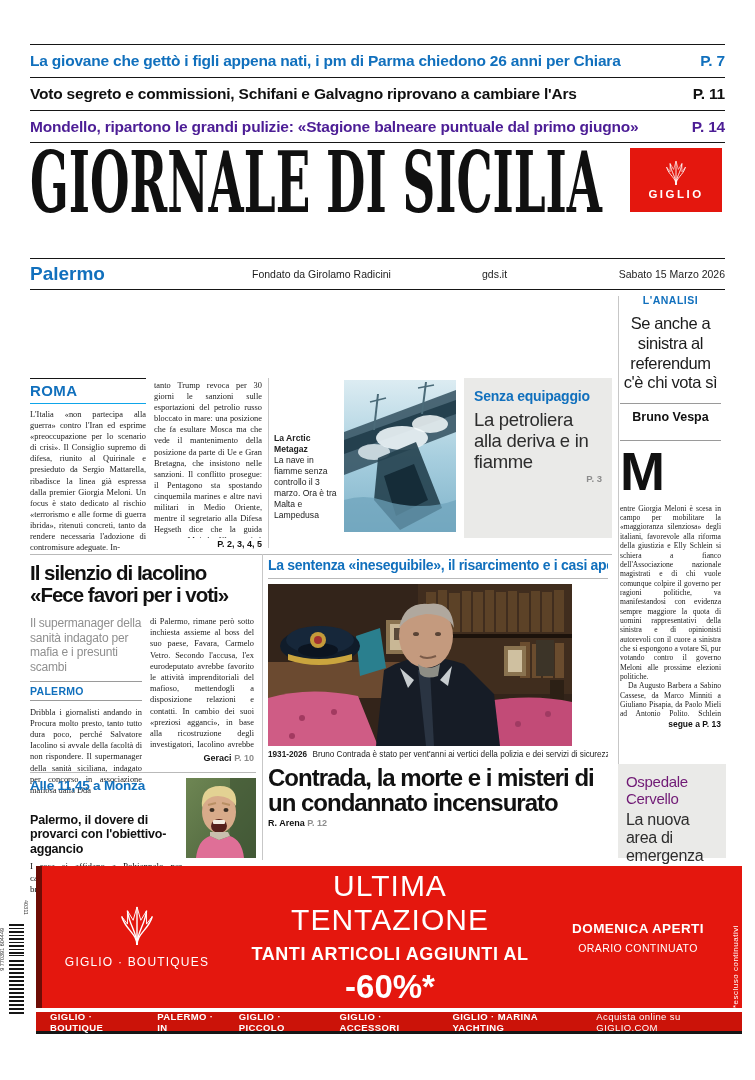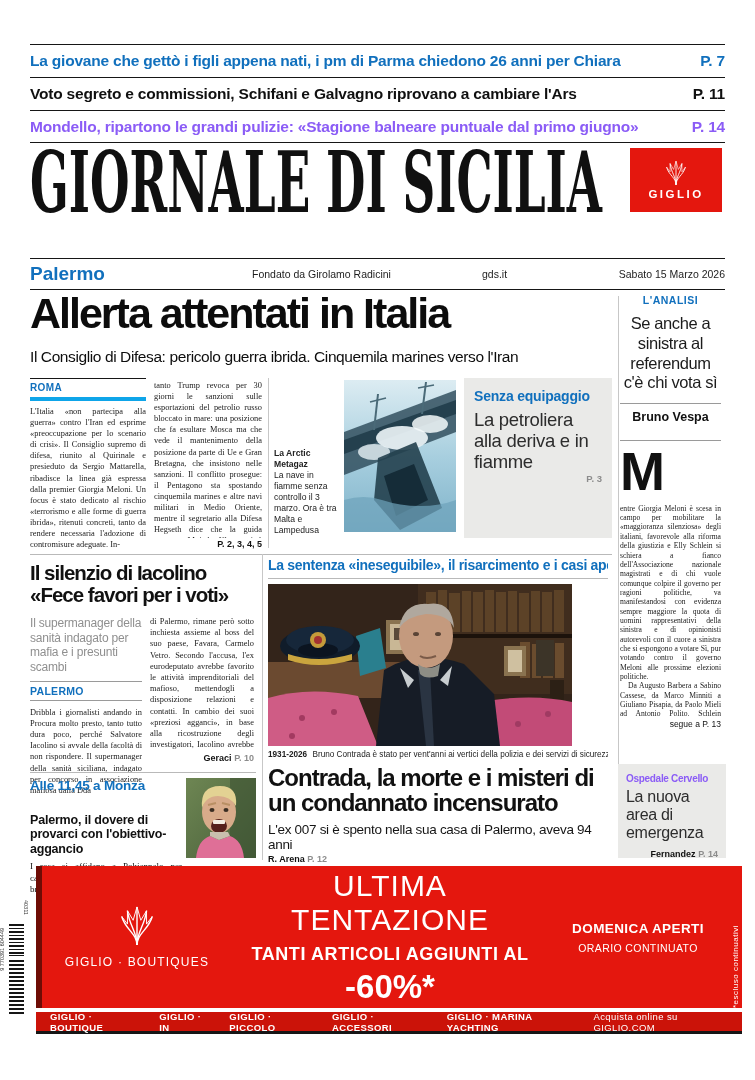--- a/index.html
+++ b/index.html
@@ -6,21 +6,21 @@
   .page{position:relative;width:755px;height:1080px;background:#fff;overflow:hidden;
         font-family:"Liberation Sans",sans-serif;color:#111;}
 
   
   #top-strips{position:absolute;left:30px;right:30px;top:44px;}
   .strip{height:33px;box-sizing:border-box;border-top:1px solid #161616;display:flex;
          align-items:center;justify-content:space-between;font-weight:bold;font-size:15.5px;letter-spacing:-0.2px;}
   .strip:last-child{border-bottom:1px solid #161616;}
   .s-blue{color:#1170bd;}
   .s-black{color:#101010;}
-  .s-gray{color:#8b5cf6;}
+  .s-gray{color:#4c1d95;}
   .strip .pg{margin-left:12px;white-space:nowrap;}
 
   
   #masthead{position:absolute;left:30px;right:30px;top:146px;height:110px;}
   #masthead-svg{position:absolute;left:0;top:0;}
   #giglio-box{position:absolute;left:600px;top:2px;width:92px;height:64px;background:#e4170e;
               display:flex;flex-direction:column;align-items:center;justify-content:center;gap:2px;}
   #giglio-box .glabel{color:#fff;font-size:11.5px;font-weight:bold;letter-spacing:2.5px;}
   #edition-info{position:absolute;right:0;top:72px;text-align:right;line-height:1.3;}
   #edition-info .anno{font-weight:bold;font-size:10px;}
@@ -38,53 +38,53 @@
   
   .vrule{position:absolute;width:1px;background:#c7c7c7;}
   .hrule{position:absolute;height:1px;background:#b9b9b9;}
 
   
   #lead{position:absolute;left:30px;top:292px;width:584px;}
   #lead h1{margin:0;font-size:43px;letter-spacing:-2px;line-height:1.0;font-weight:bold;color:#0c0c0c;}
   #lead .sub{margin-top:13px;font-size:15.5px;letter-spacing:-0.4px;font-weight:normal;color:#0d0d0d;white-space:nowrap;}
 
   #lead-cols{position:absolute;left:30px;top:378px;width:582px;height:172px;}
-  .kickerbox{border-top:1px solid #161616;border-bottom:4px solid #0ea5e9;padding:3px 0 4px;
-             color:#1170bd;font-size:10px;font-weight:bold;letter-spacing:0.4px;}
+  .kickerbox{border-top:1px solid #161616;border-bottom:1px solid #0ea5e9;padding:3px 0 4px;
+             color:#1170bd;font-size:15px;font-weight:bold;letter-spacing:0.4px;}
   .serif{font-family:"Liberation Serif",serif;text-align:justify;color:#1a1a1a;}
   #lc1{position:absolute;left:0;top:0;width:116px;}
   #lc1 .body{margin-top:5px;font-size:8.4px;line-height:11.1px;height:146px;overflow:hidden;}
   #lc2{position:absolute;left:124px;top:2px;width:108px;}
   #lc2 .body{font-size:8.4px;line-height:11.1px;height:158px;overflow:hidden;}
   #lc2 .pages{text-align:right;font-weight:bold;font-size:9px;margin-top:1px;font-family:"Liberation Sans",sans-serif;}
-  #ship-cap{position:absolute;left:244px;bottom:14px;width:64px;font-size:8.6px;line-height:1.28;color:#222;}
+  #ship-cap{position:absolute;left:244px;bottom:29px;width:64px;font-size:8.6px;line-height:1.28;color:#222;}
   #ship-cap .cap-t{font-weight:bold;}
   #ship-photo{position:absolute;left:314px;top:2px;width:112px;height:152px;}
   #tanker-box{position:absolute;left:434px;top:0;width:148px;height:160px;background:#eaeae8;
               padding:10px;box-sizing:border-box;display:flex;flex-direction:column;}
   #tanker-box .tk{color:#1170bd;font-size:14px;font-weight:bold;letter-spacing:-0.2px;}
   #tanker-box .tt{font-size:18.5px;font-weight:normal;color:#2d2d2d;line-height:1.13;margin-top:6px;letter-spacing:-0.3px;}
   #tanker-box .td{margin-top:auto;font-size:10.3px;line-height:1.26;color:#1c1c1c;}
   #tanker-box .tp{text-align:right;font-weight:bold;font-size:9.5px;color:#8c8c8c;}
 
   
   #analysis{position:absolute;left:620px;top:294px;width:101px;}
   #analysis .al{color:#1170bd;font-weight:bold;font-size:10.5px;letter-spacing:0.5px;text-align:center;}
   #analysis .at{font-size:16.5px;line-height:1.2;font-weight:normal;margin-top:8px;text-align:center;
                 letter-spacing:-0.4px;color:#1c1c1c;}
   #analysis .arule{height:1px;background:#9a9a9a;margin-top:10px;}
   #analysis .aauth{font-size:12.5px;font-weight:bold;text-align:center;padding:6px 0;}
   #analysis .adrop{font-size:54px;font-weight:bold;line-height:0.9;margin-top:6px;}
   #analysis .abody{margin-top:8px;font-size:7.6px;line-height:9.35px;height:213px;overflow:hidden;}
   #analysis .abody .p2{text-indent:8px;margin-top:0;}
-  #analysis .ajump{text-align:right;font-weight:normal;font-size:8.5px;margin-top:2px;}
+  #analysis .ajump{text-align:right;font-weight:bold;font-size:8.5px;margin-top:2px;}
 
   #cervello-box{position:absolute;left:618px;top:764px;width:108px;height:94px;background:#eaeae8;
                 padding:9px 8px;box-sizing:border-box;}
-  #cervello-box .vk{color:#8b5cf6;font-size:10px;font-weight:bold;letter-spacing:-0.3px;}
+  #cervello-box .vk{color:#701a75;font-size:15px;font-weight:normal;letter-spacing:-0.3px;}
   #cervello-box .vt{font-size:16px;font-weight:normal;line-height:1.12;margin-top:4px;color:#2d2d2d;letter-spacing:-0.3px;}
   #cervello-box .vb{text-align:right;font-size:9px;margin-top:7px;}
 
   .by-name{font-weight:bold;color:#111;}
   .pageref{font-weight:bold;color:#8c8c8c;}
 
   
   #iacolino{position:absolute;left:30px;top:562px;width:226px;}
   #iacolino .hl{font-size:20.5px;font-weight:bold;line-height:1.06;letter-spacing:-1px;height:46px;overflow:hidden;}
   #iac-cols{position:relative;margin-top:8px;height:160px;}
@@ -187,24 +187,20 @@
 
   <div id="folio">
     <span class="edition">Palermo</span>
     <span class="founded">Fondato da Girolamo Radicini</span>
     <span class="site">gds.it</span>
     <span class="date">Sabato 15 Marzo 2026</span>
   </div>
 
   <div class="vrule" style="left:618px;top:296px;height:562px;"></div>
 
-  <div id="lead">
-    <h1>Allerta attentati in Italia</h1>
-    <div class="sub">Il Consiglio di Difesa: pericolo guerra ibrida. Cinquemila marines verso l'Iran</div>
-  </div>
 
   <div id="lead-cols">
     <div id="lc1">
       <div class="kickerbox">ROMA</div>
       <div class="body serif">L'Italia «non partecipa alla guerra» contro l'Iran ed esprime «preoccupazione per lo scenario di crisi». Il Consiglio supremo di difesa, riunito al Quirinale e presieduto da Sergio Mattarella, ribadisce la linea già espressa dalla premier Giorgia Meloni. Un focus è stato dedicato al rischio «terrorismo e alle forme di guerra ibrida», ritenuti concreti, tanto da rendere necessaria l'adozione di contromisure adeguate. In-</div>
     </div>
     <div id="lc2">
       <div class="body serif">tanto Trump revoca per 30 giorni le sanzioni sulle esportazioni del petrolio russo bloccato in mare: una posizione che fa esultare Mosca ma che vede il mantenimento della posizione da parte di Ue e Gran Bretagna, che insistono nelle sanzioni. Il conflitto prosegue: il Pentagono sta spostando cinquemila marines e altre navi militari in Medio Oriente, mentre il segretario alla Difesa Hegseth dice che la guida suprema, Mojtaba Khamenei, è «ferito e forse sfigurato».</div>
       <div class="pages">P. 2, 3, 4, 5</div>
     </div>
@@ -354,21 +350,20 @@
       <path d="M152 72 Q158 76 168 72" stroke="#7a5a48" stroke-width="2" fill="none"></path>
       <path d="M150 80 Q160 88 172 80 L170 92 Q158 96 152 90 Z" fill="#8d8d85"></path>
       <path d="M132 84 L146 96 L140 104 Z" fill="#c8cdd0"></path>
         <path d="M184 82 L172 96 L180 102 Z" fill="#c8cdd0"></path>
     </svg>
     <div class="ccap">
       <span class="lead">1931-2026</span>
       <span>Bruno Contrada è stato per vent'anni ai vertici della polizia e dei servizi di sicurezza</span>
     </div>
     <div class="chl">Contrada, la morte e i misteri di un condannato incensurato</div>
-    <div class="csub">L'ex 007 si è spento nella sua casa di Palermo, aveva 94 anni</div>
     <div class="cby">
       <span class="by-name">R. Arena</span>
       <span class="pageref">P. 12</span>
     </div>
   </div>
 
   <div id="analysis">
     <div class="al">L'ANALISI</div>
     <div class="at">Se anche a sinistra al referendum c'è chi vota sì</div>
     <div class="arule"></div>
@@ -412,21 +407,21 @@
     </div>
     <div class="ad-right">
       <div class="adr1">DOMENICA APERTI</div>
       <div class="adr2">ORARIO CONTINUATO</div>
     </div>
     <div class="ad-note">*escluso continuativi</div>
   </div>
 
   <div id="giglio-footer">
     <span>GIGLIO · BOUTIQUE</span>
-    <span>GIGLIO · IN</span>
+    <span>PALERMO · IN</span>
     <span>GIGLIO · PICCOLO</span>
     <span>GIGLIO · ACCESSORI</span>
     <span>GIGLIO · MARINA YACHTING</span>
     <span class="fright">Acquista online su GIGLIO.COM</span>
   </div>
 
   <div id="barcode">
     <div class="bct">40311</div>
     <div class="bc1"></div>
     <div class="bc2"></div>

